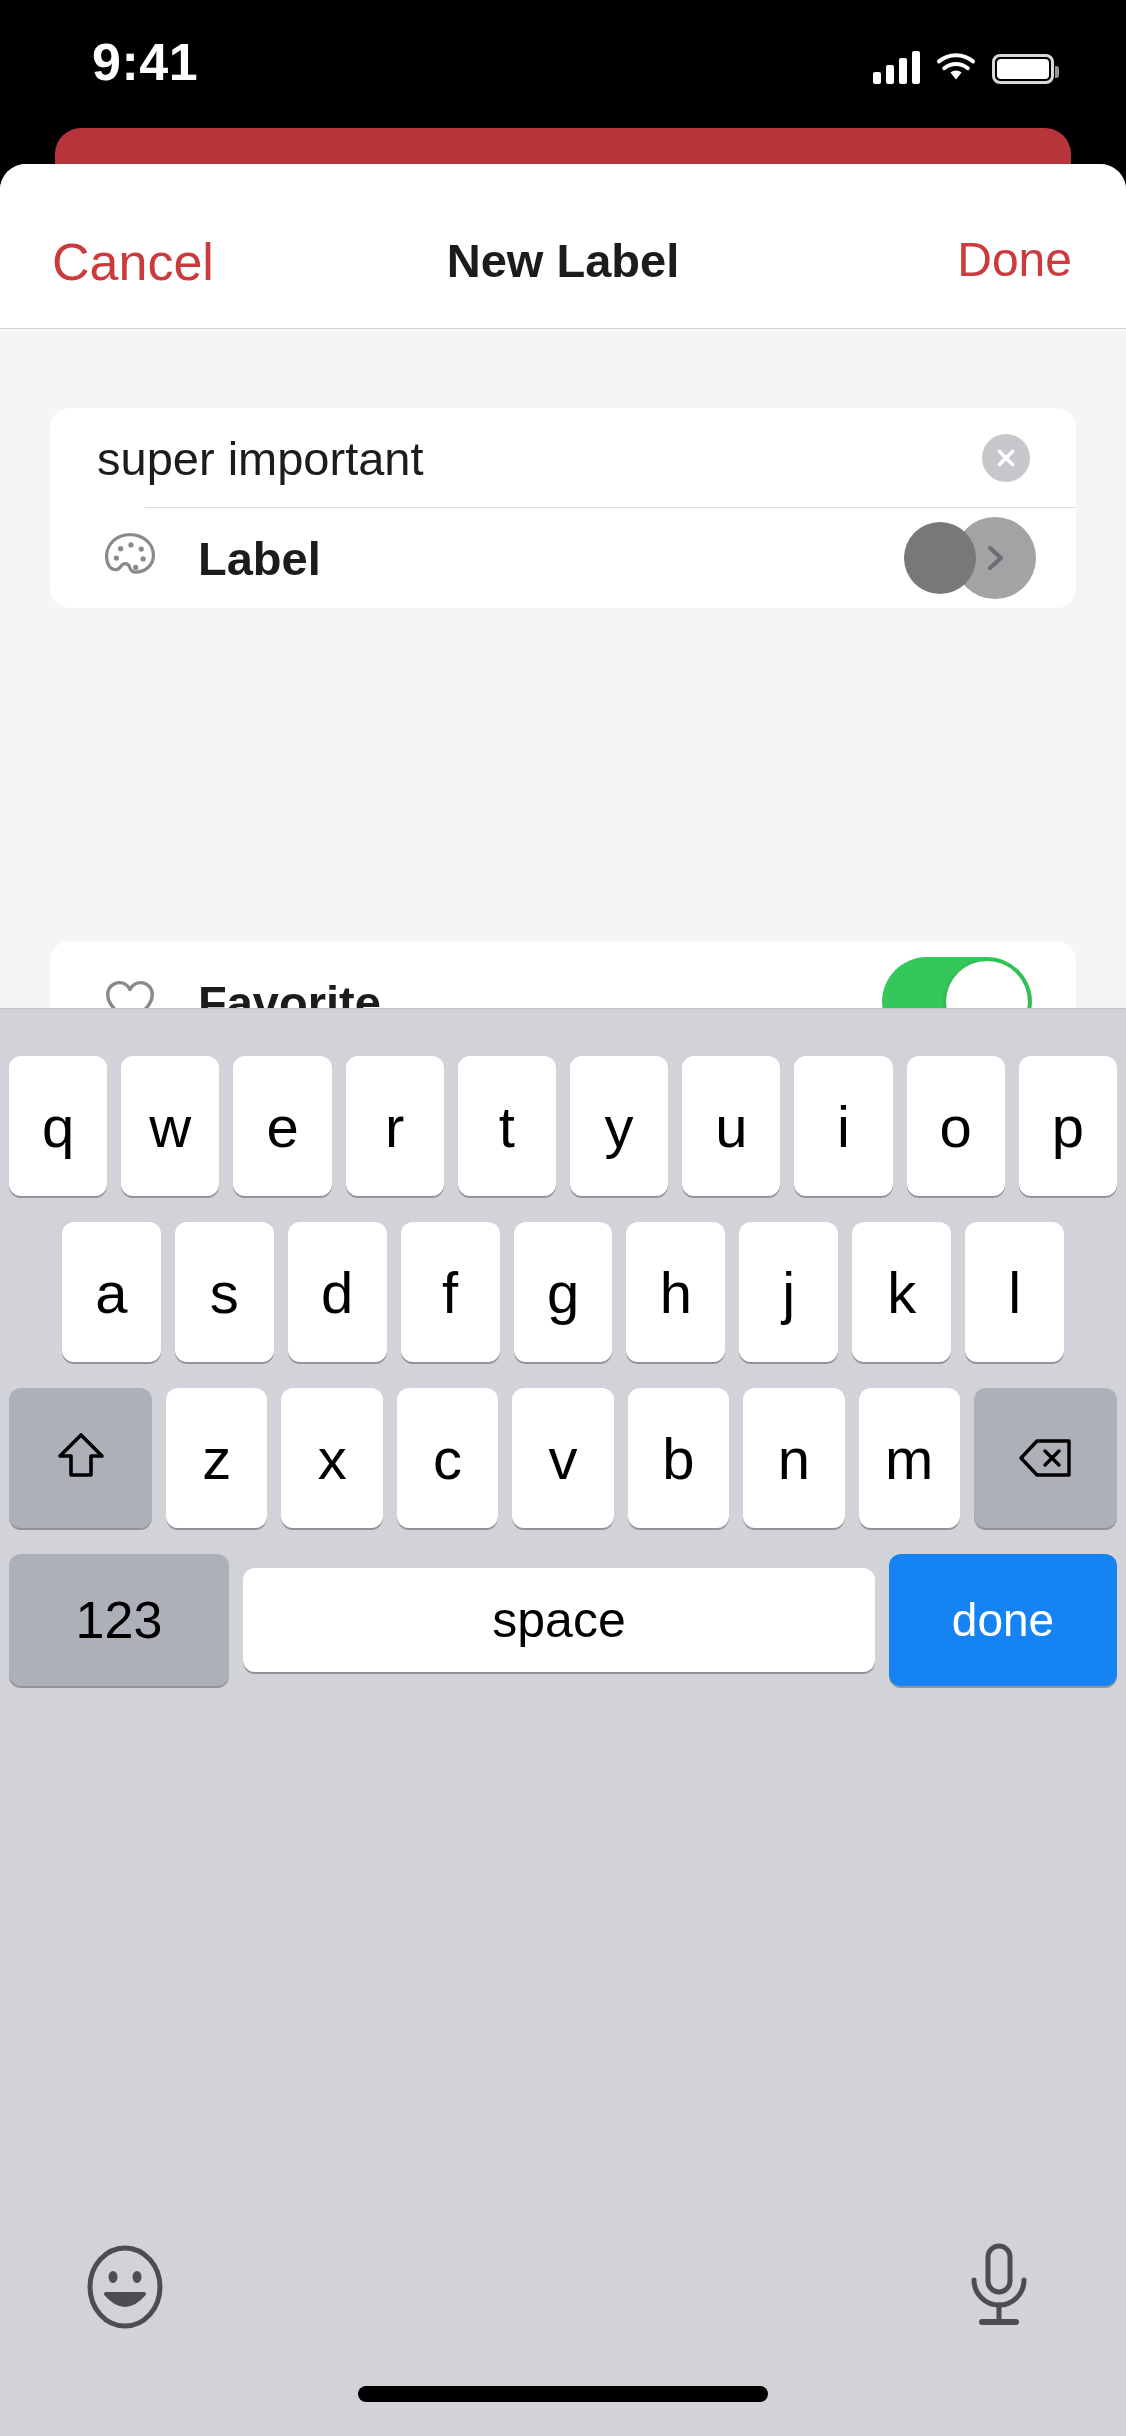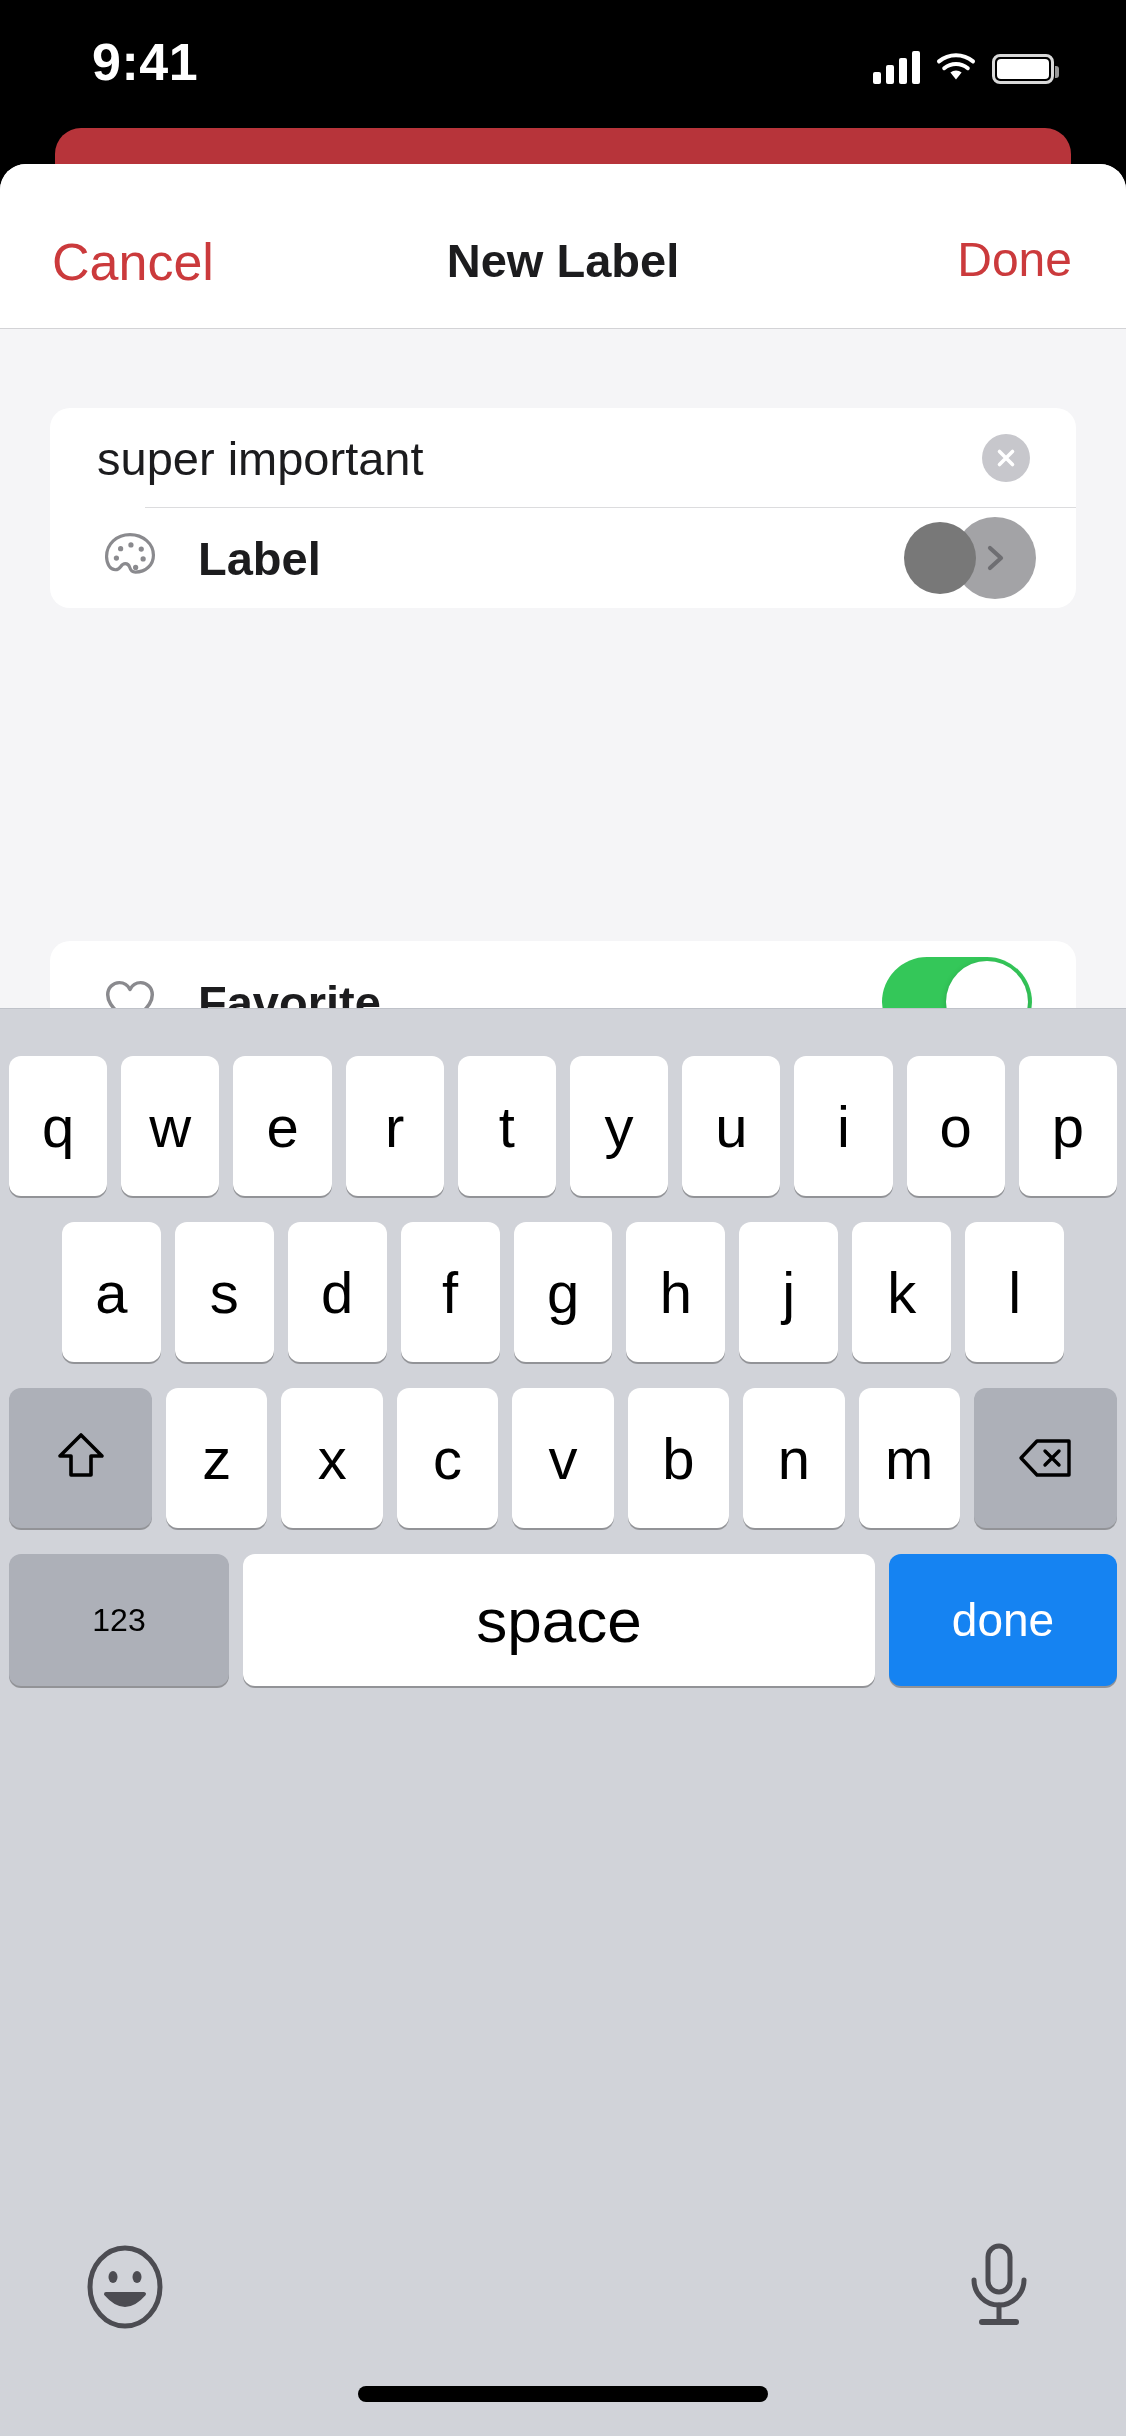--- a/index.html
+++ b/index.html
@@ -217,27 +217,27 @@
   #kb-row-2 .key { flex:1 1 0; }
   #kb-row-3 .key-letter { flex:1 1 0; }
   .key-mod {
     background:#ADB0B8;
     width:143px; flex:0 0 143px;
   }
   .key-mod svg { width:62px; height:62px; }
   #key-123 {
     background:#ADB0B8;
     flex:0 0 220px;
-    font-size:32px;
+    font-size:52px;
     height:132px;
   }
   #key-space {
     flex:1 1 auto;
-    font-size:62px;
-    height:132px;
+    font-size:50px;
+    height:104px;
   }
   #key-done {
     background:#1583F2;
     color:#FFFFFF;
     flex:0 0 228px;
     font-size:46px;
     height:132px;
   }
 
   #kb-bottom {

